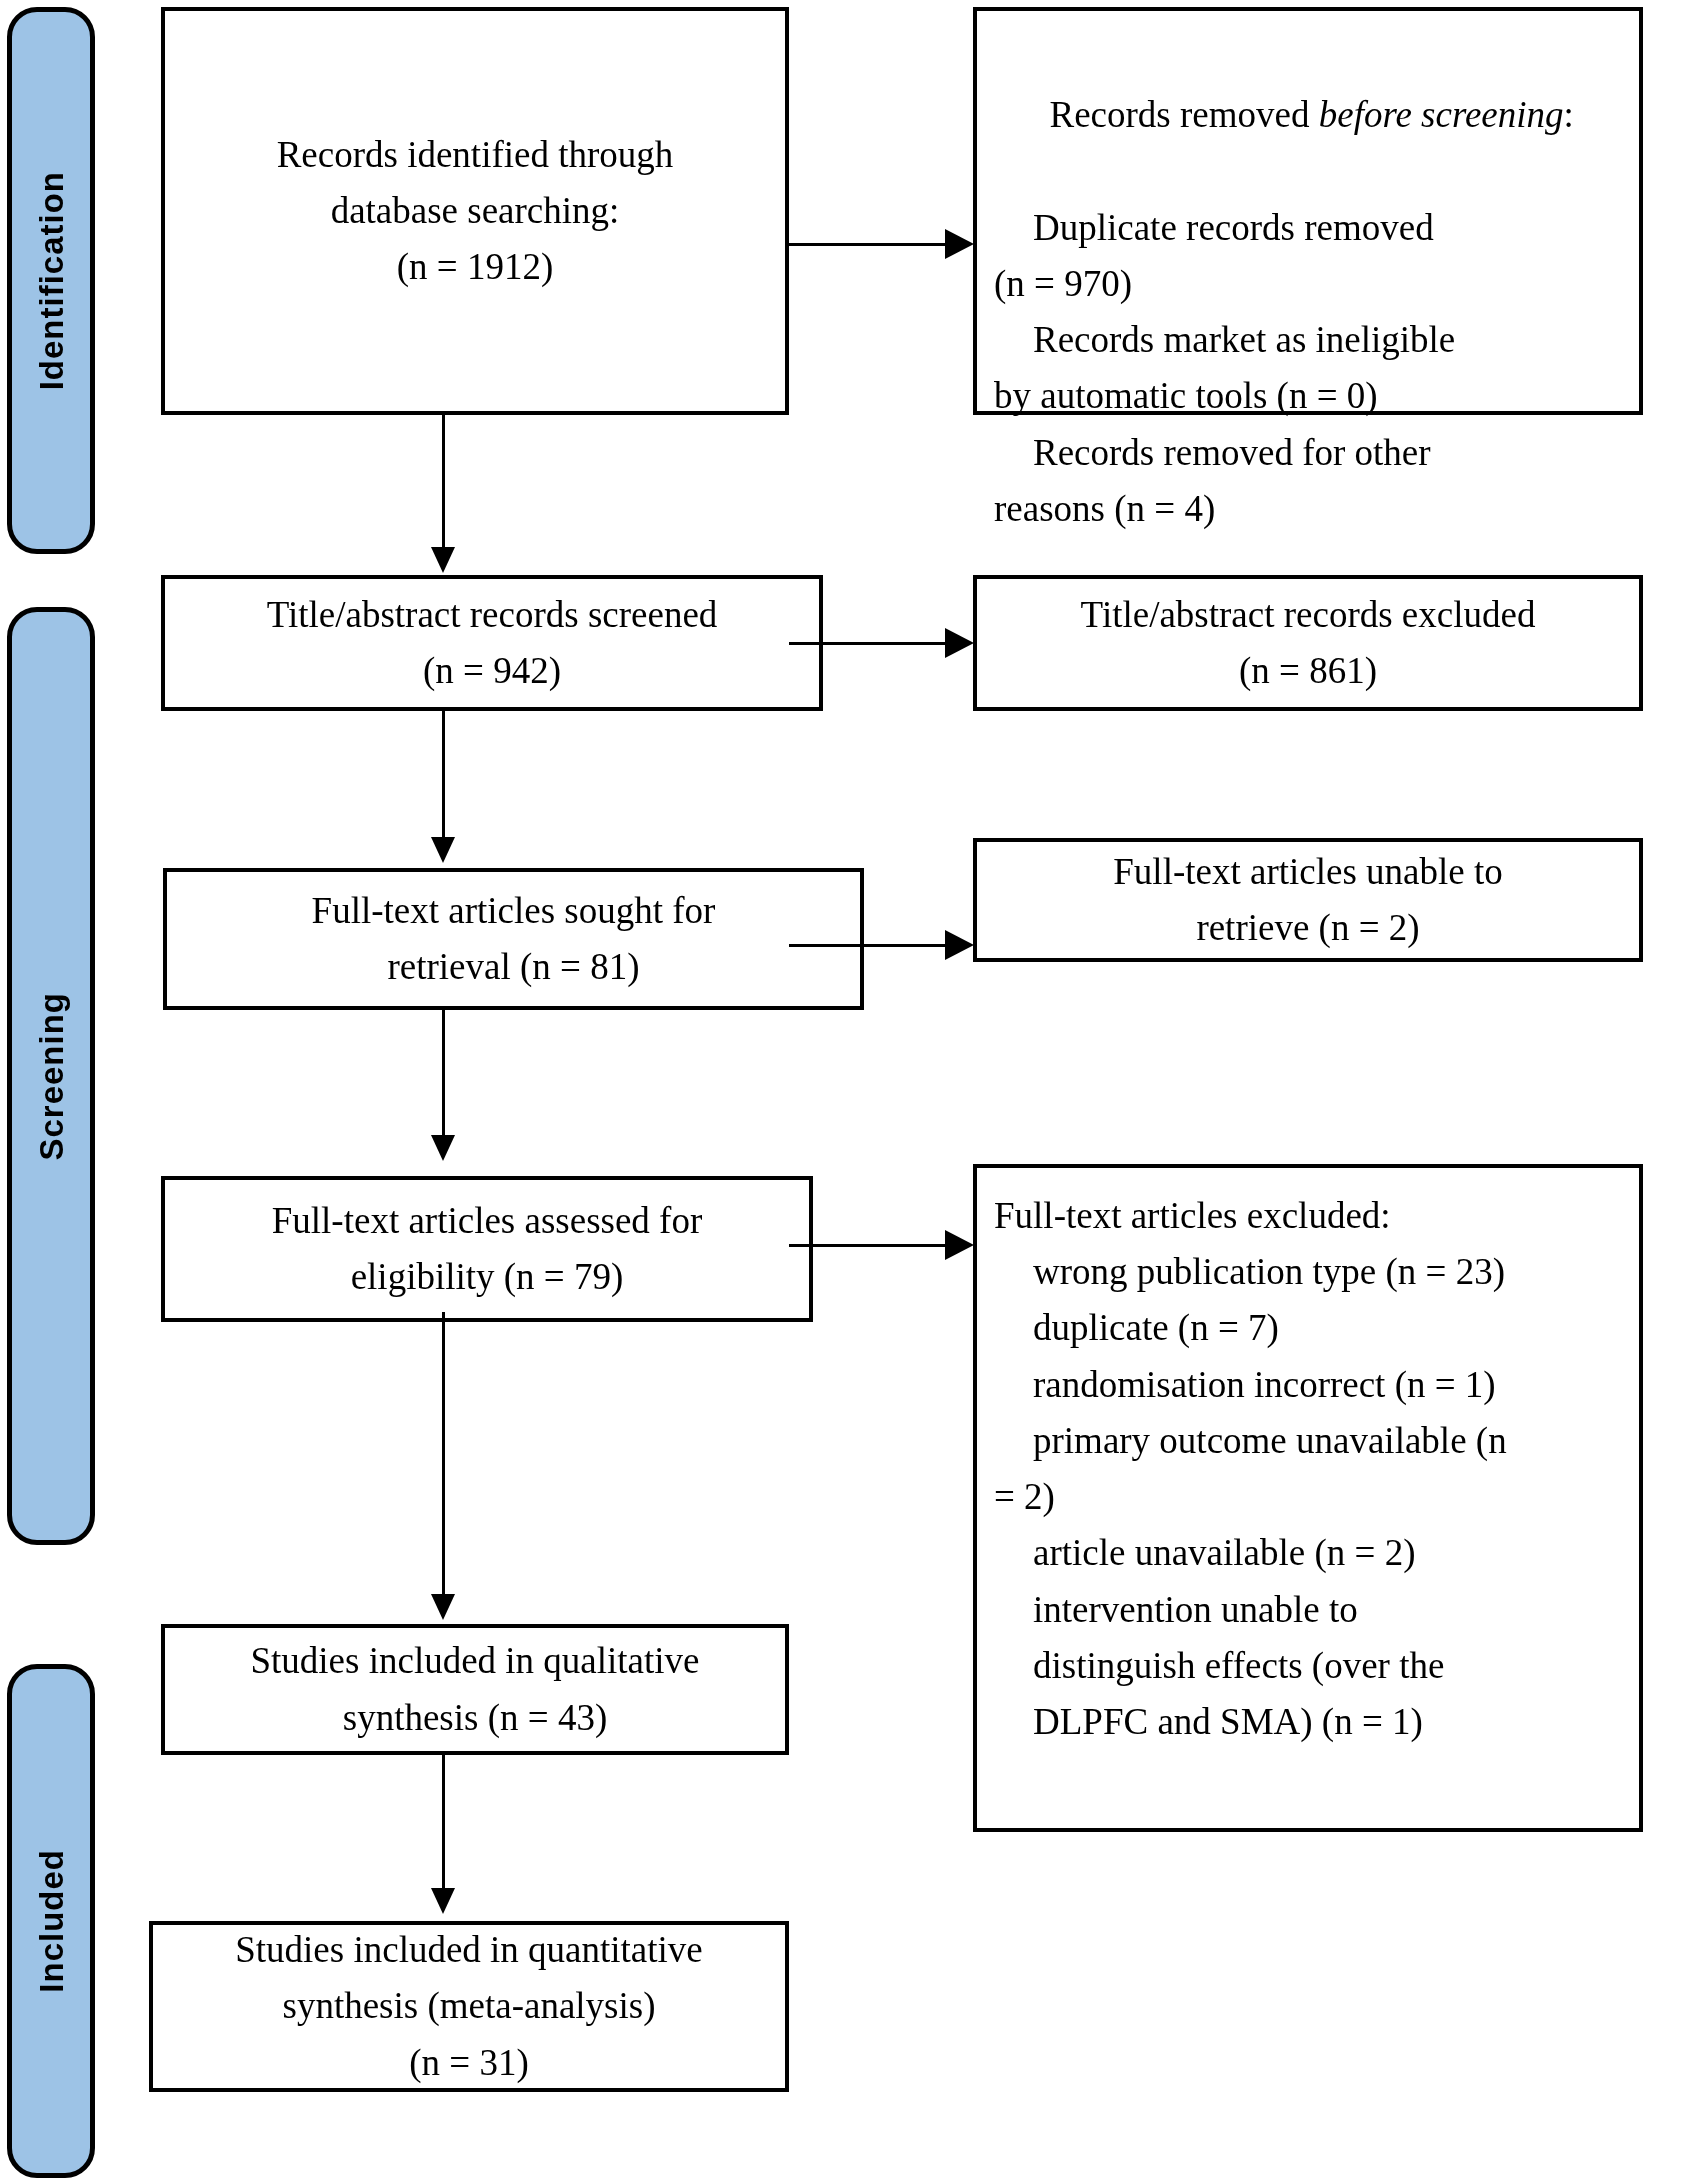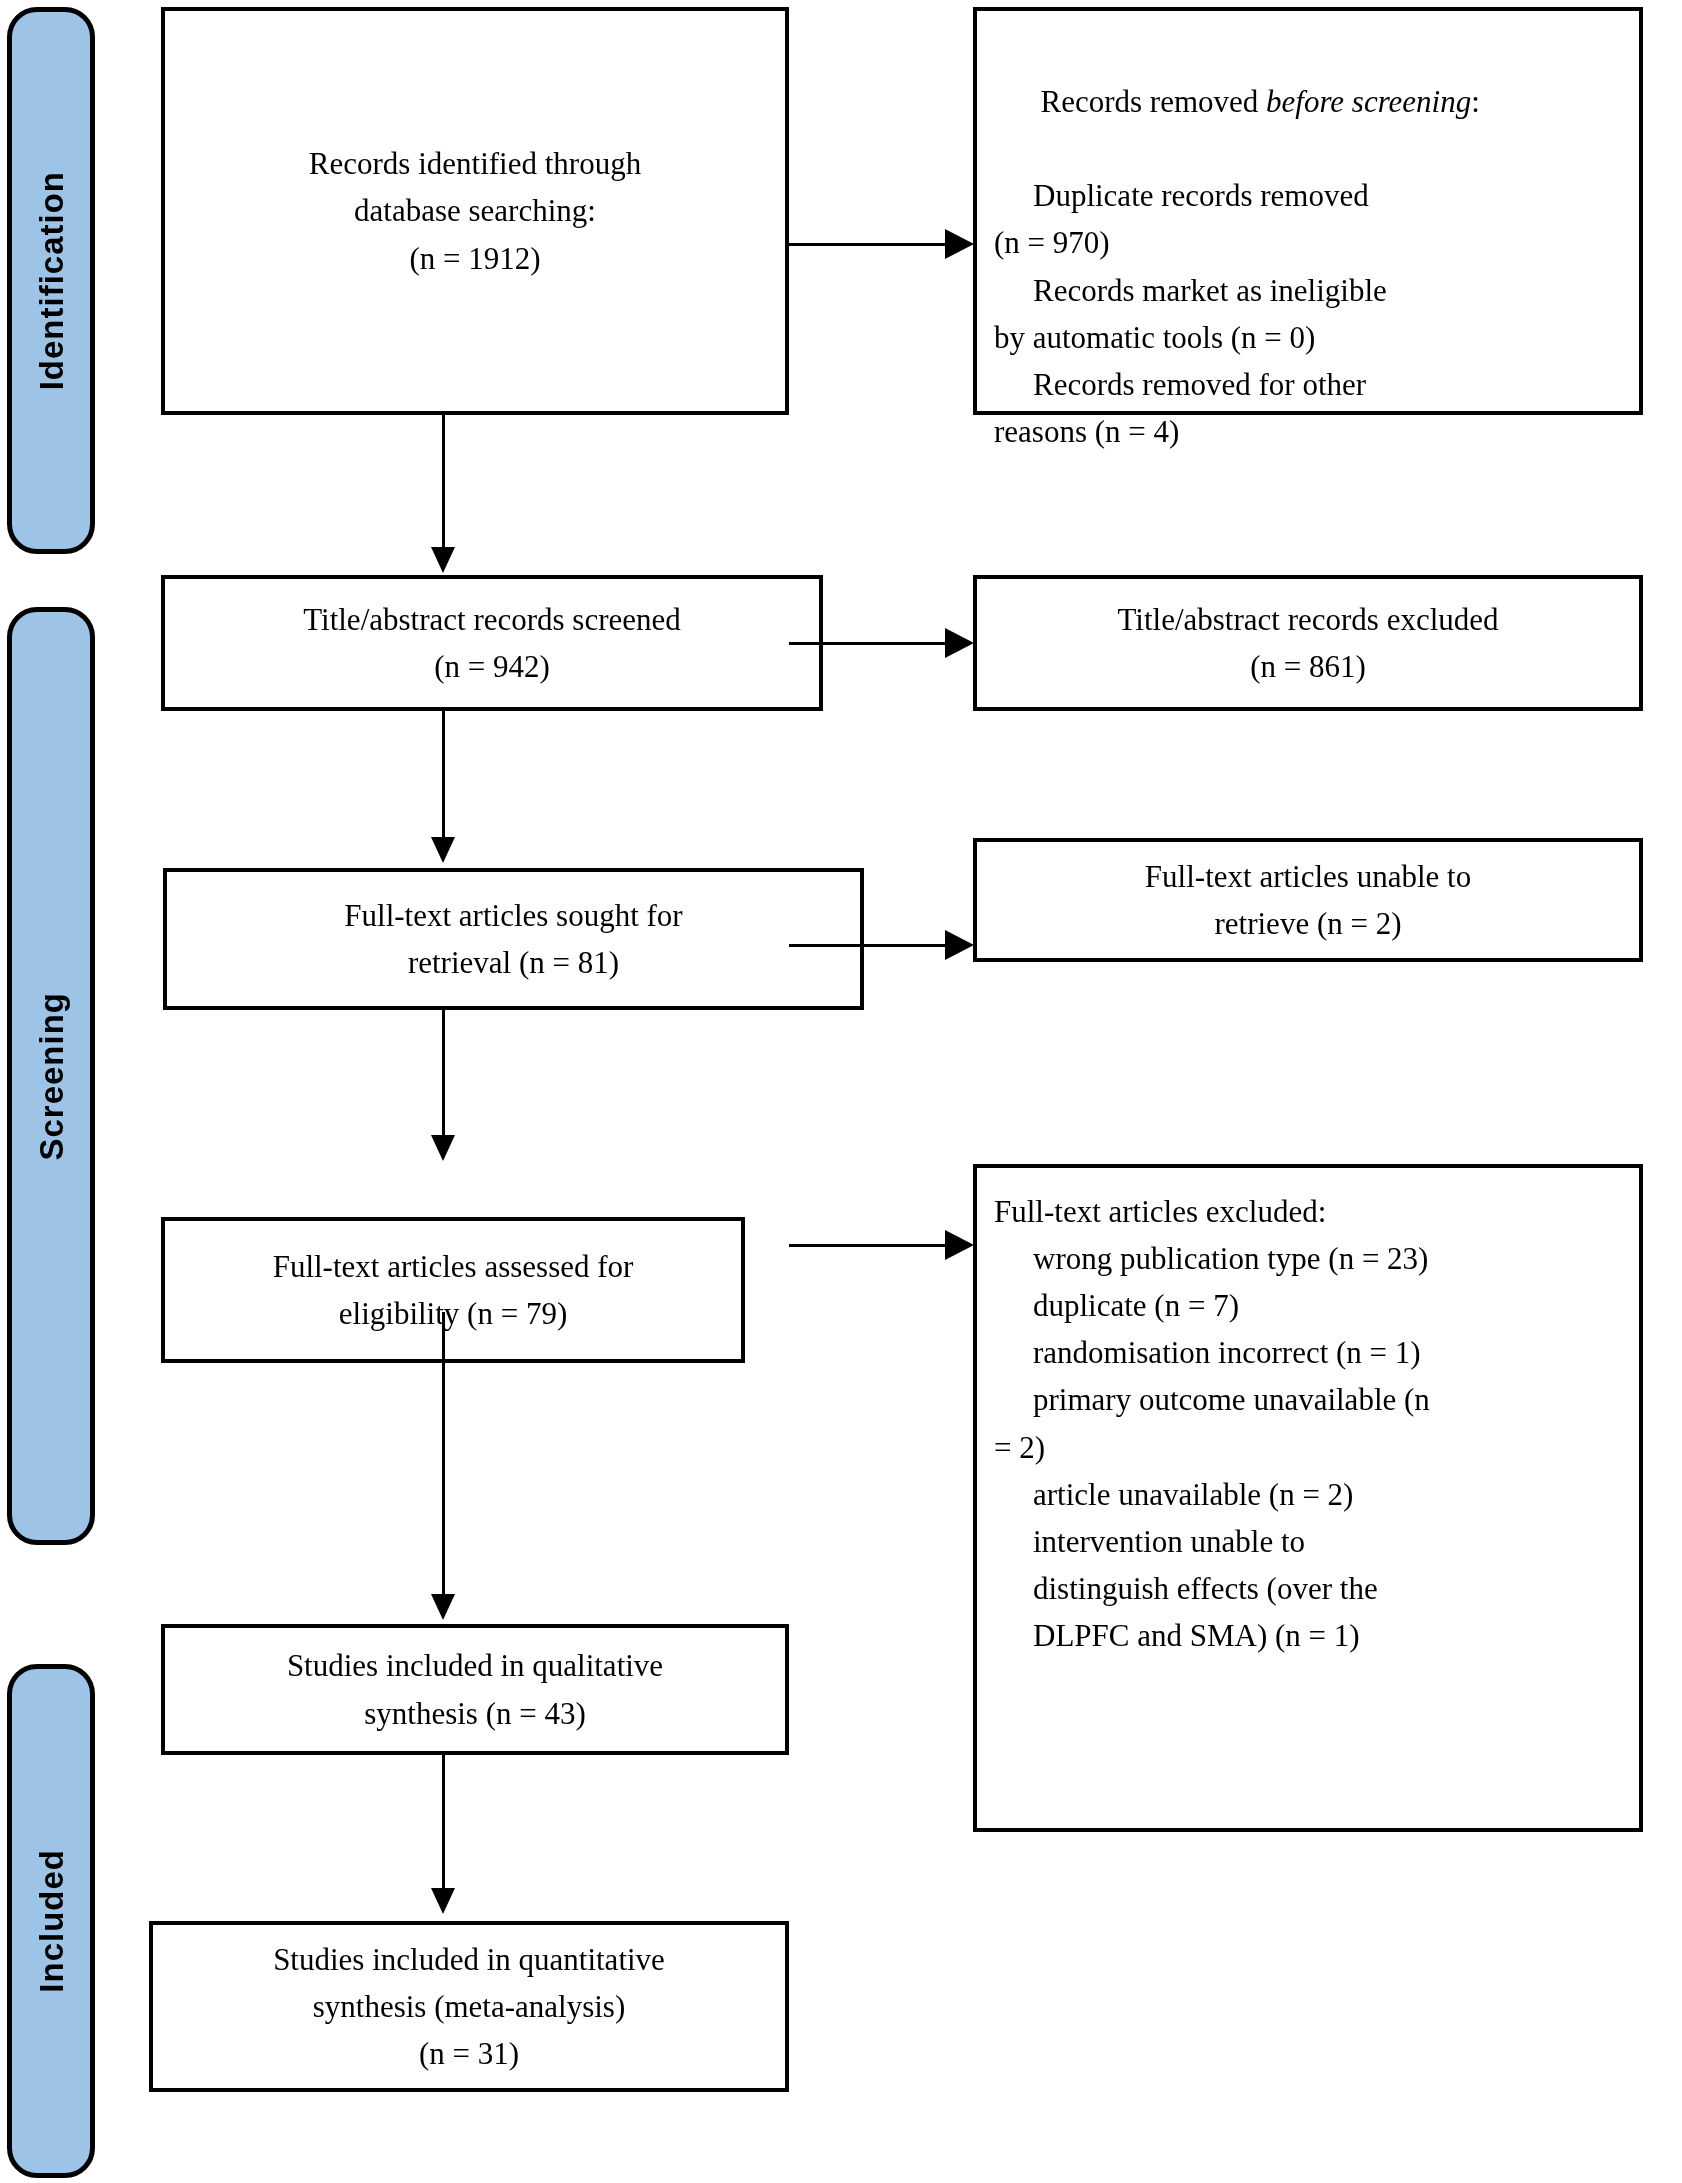--- a/index.html
+++ b/index.html
@@ -41,21 +41,21 @@
 
   
   .flow-box{
     position:absolute;
     background:#ffffff;
     border:4.5px solid #000;
     box-sizing:border-box;
     display:flex;
     flex-direction:column;
     justify-content:center;
-    font-size:31px;
+    font-size:37px;
     line-height:1.52;
   }
   .flow-box.center{
     align-items:center;
     text-align:center;
     padding:23px 15px;
   }
   .flow-box.listbox{
     align-items:flex-start;
     text-align:left;
@@ -173,21 +173,21 @@
   <div class="conn" style="left:789px; top:930px; width:187px; height:30px;">
     <div class="shaft-h" style="top:13.6px; width:157px;"></div>
     <div class="arrow-right" style="left:156px; top:0px;"></div>
   </div>
 
   <div class="conn" style="left:428px; top:1010px; width:30px; height:156px;">
     <div class="shaft-v" style="left:13.6px; height:129px;"></div>
     <div class="arrow-down" style="left:2.5px; top:125px;"></div>
   </div>
 
-  <div class="flow-box center" style="left:161px; top:1217px; width:584px; height:146px;">
+  <div class="flow-box center" style="left:161px; top:1176px; width:652px; height:146px;">
     <span class="line">Full-text articles assessed for</span>
     <span class="line">eligibility (n = 79)</span>
   </div>
 
   <div class="flow-box listbox" style="left:973px; top:1164px; width:670px; height:668px;">
     <span class="line">Full-text articles excluded:</span>
     <span class="line sub">wrong publication type (n = 23)</span>
     <span class="line sub">duplicate (n = 7)</span>
     <span class="line sub">randomisation incorrect (n = 1)</span>
     <span class="line sub">primary outcome unavailable (n</span>

